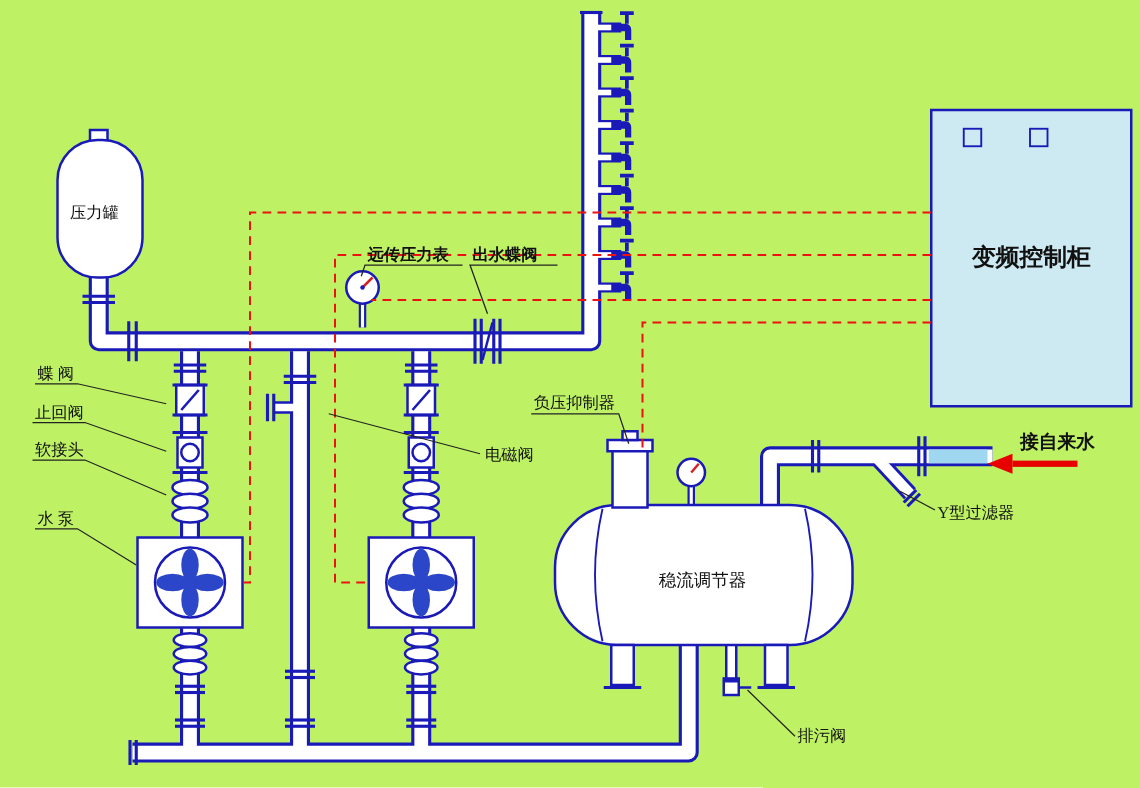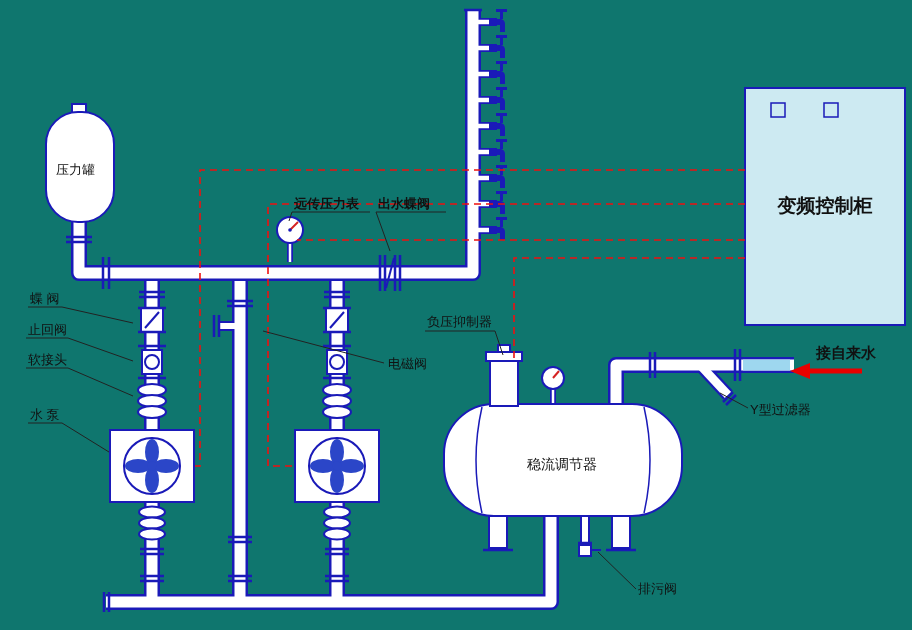--- a/index.html
+++ b/index.html
@@ -1,17 +1,17 @@
 <!DOCTYPE html>
 <html><head>
 <meta charset="utf-8">
 <style>
   html,body{margin:0;padding:0;background:#fff;}
-  #canvas{position:relative;width:912px;height:630px;background:#0f766e;overflow:hidden;
-          font-family:Liberation Sans, sans-serif;}
+  #canvas{position:relative;width:912px;height:630px;background:#bef264;overflow:hidden;
+          font-family:Liberation Serif, serif;}
   svg{position:absolute;left:0;top:0;}
   
   .pb{stroke:#1a1ab8;fill:none;stroke-linejoin:round;}
   .pw{stroke:#ffffff;fill:none;stroke-linejoin:round;}
   
   .comp{fill:#ffffff;stroke:#1a1ab8;stroke-width:2;}
   .fl{stroke:#1a1ab8;stroke-width:2.5;}
   .thin{stroke:#1a1ab8;stroke-width:1.5;fill:none;}
   .lead{stroke:#222222;stroke-width:1;fill:none;}
   .dash{stroke:#ee1111;stroke-width:1.6;fill:none;stroke-dasharray:7 5;}

